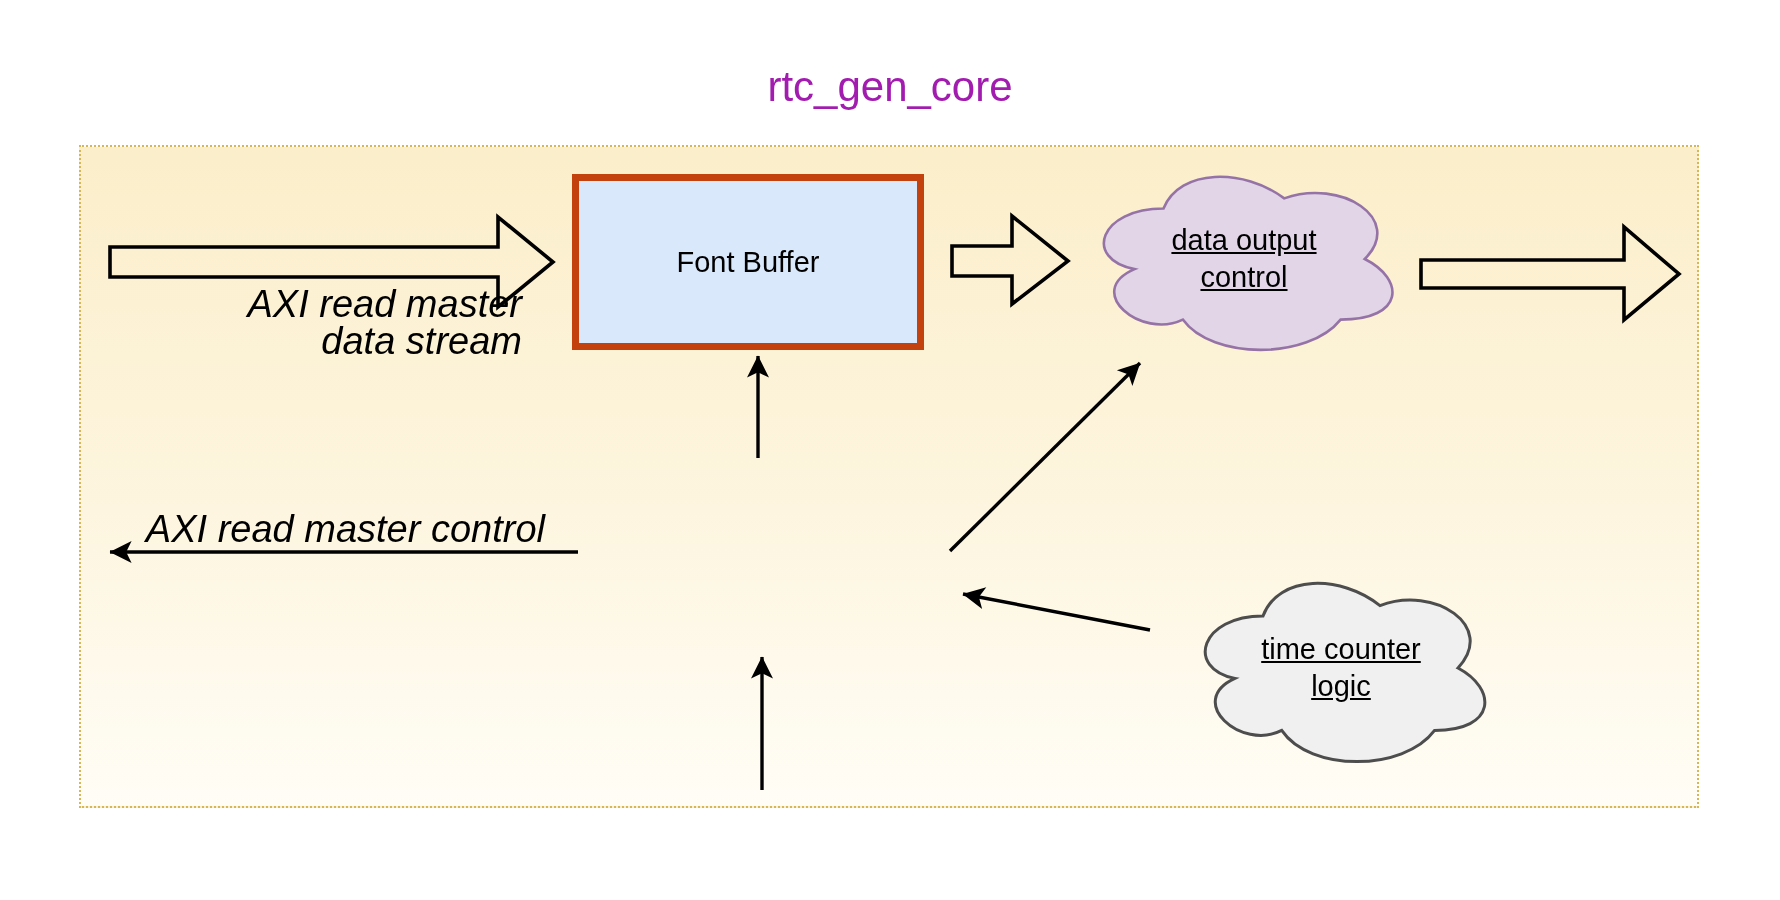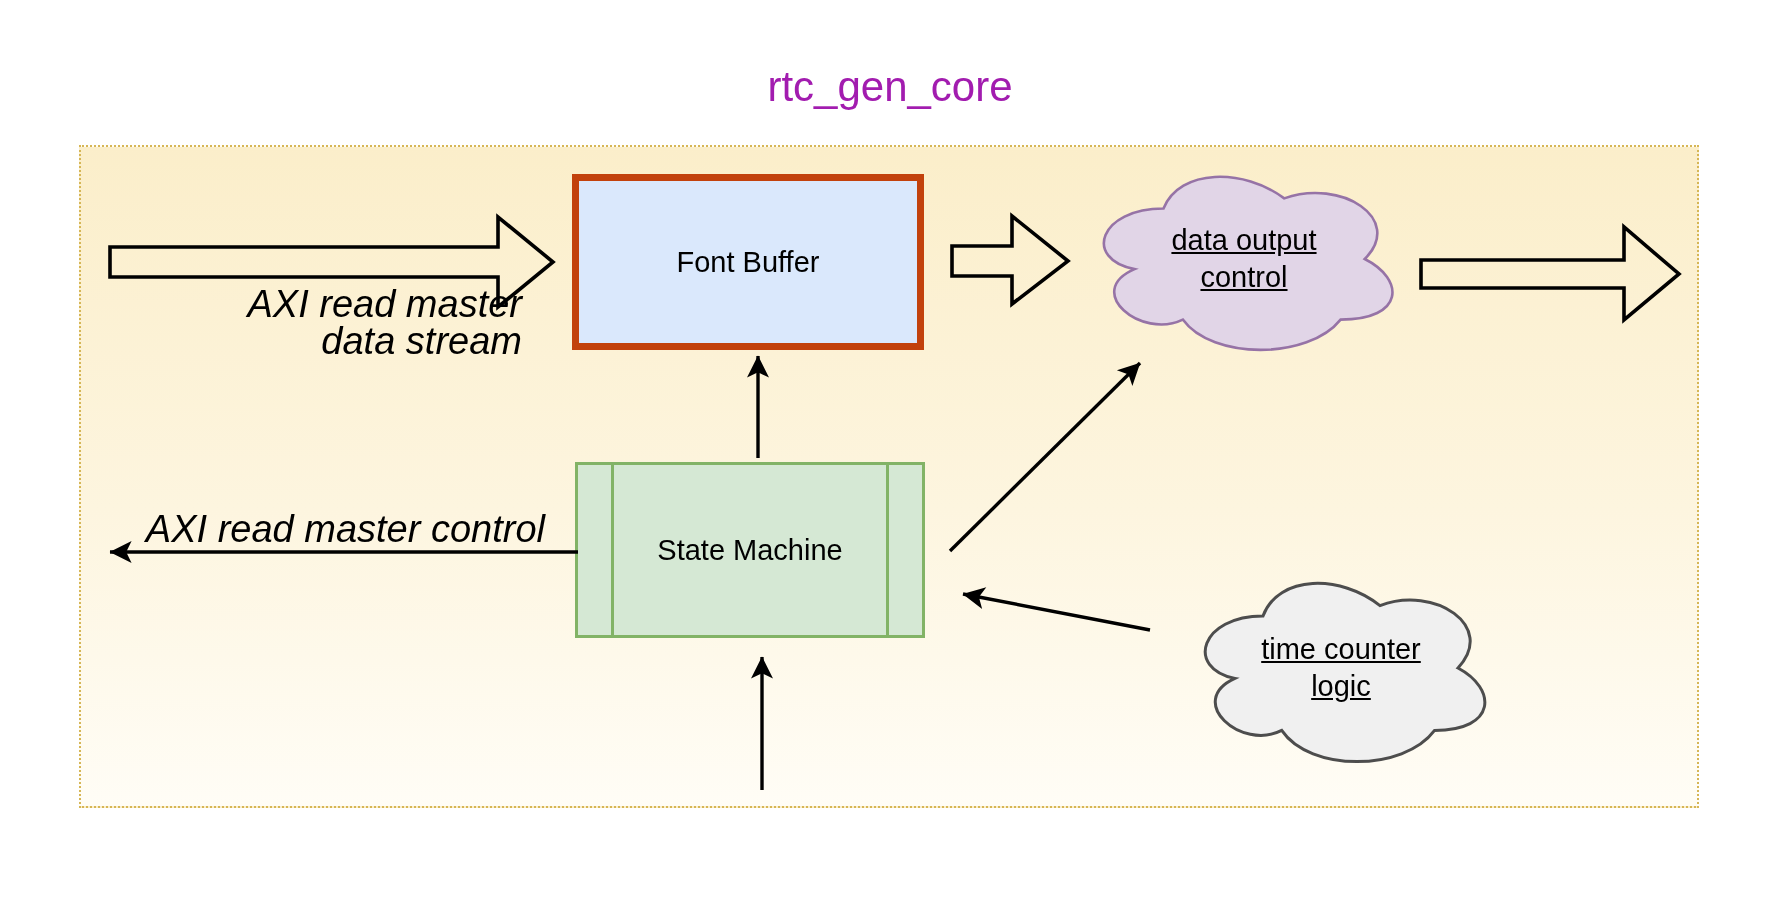--- a/index.html
+++ b/index.html
@@ -94,25 +94,20 @@
 <div id="canvas">
 
   <div class="title">rtc_gen_core</div>
 
   <div class="frame"></div>
 
   <div id="font-buffer" class="node-rect">
     <span>Font Buffer</span>
   </div>
 
-  <div id="state-machine" class="node-rect">
-    <div class="proc-bar left"></div>
-    <div class="proc-bar right"></div>
-    <span>State Machine</span>
-  </div>
 
   <div id="cloud-data-output" class="cloud-wrap">
     <svg viewBox="0 0 100 60" preserveAspectRatio="none">
       <path d="M 25 15 C 5 15 0 30 16 33 C 0 39.6 18 54 31 48 C 40 60 70 60 80 48 C 100 48 100 36 87.5 30 C 100 18 80 6 62.5 12 C 50 3 30 3 25 15 Z" fill="#e1d5e7" stroke="#9673a6" stroke-width="2.6" vector-effect="non-scaling-stroke"></path>
     </svg>
     <div class="cloud-label">data output
 control</div>
   </div>
 
   <div id="cloud-time-counter" class="cloud-wrap">

